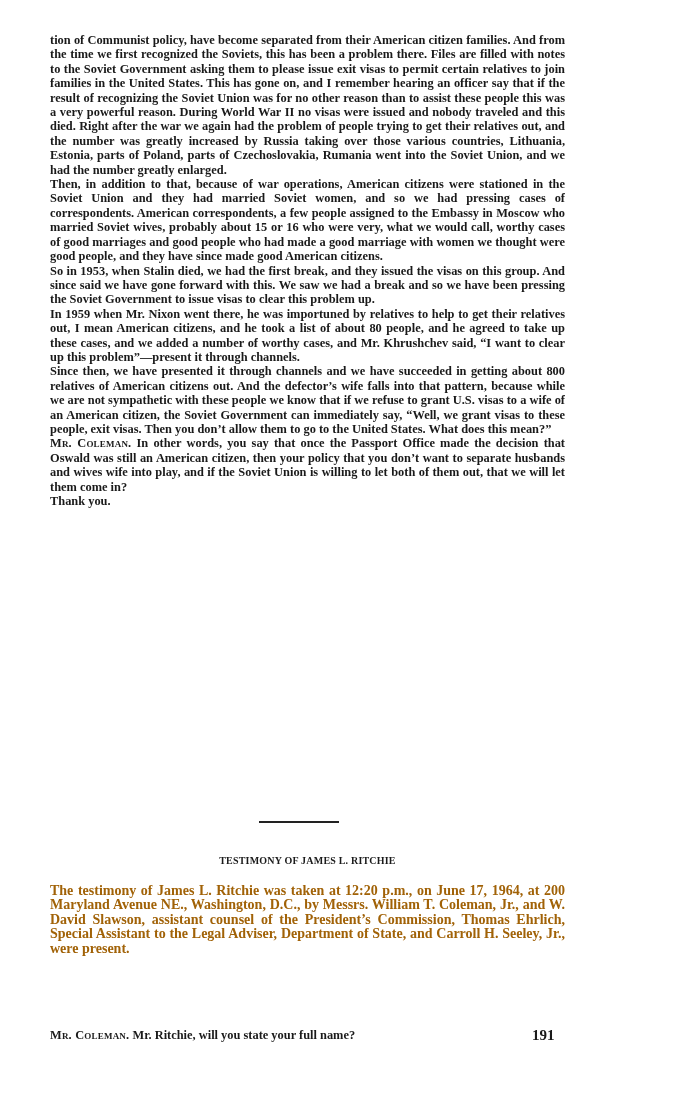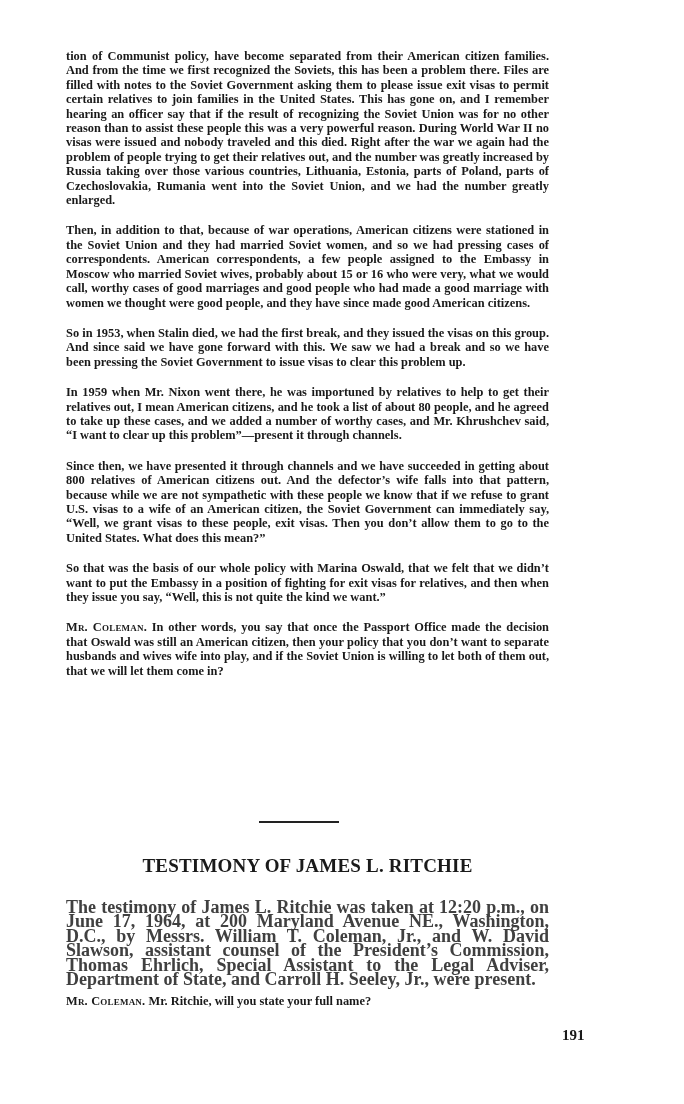--- a/index.html
+++ b/index.html
@@ -3,61 +3,61 @@
 <meta charset="utf-8">
 <style>
   html, body { margin: 0; padding: 0; background: #ffffff; }
   body { width: 684px; height: 1104px; position: relative; overflow: hidden; }
   .page {
     position: absolute; left: 50px; top: 33px; width: 515px;
     font-family: "Liberation Serif", "DejaVu Serif", serif;
     font-size: 12.4px; line-height: 14.4px; color: #1a1a1a;
     text-align: justify; font-weight: 600;
   }
-  .p { margin: 16px; text-indent: 0; }
+  .p { margin: 0; text-indent: 0; }
   .p.para { text-indent: 0; }
   .p.para::first-line { }
   .para { text-indent: 12px; }
   .sc { font-variant: small-caps; letter-spacing: 0.2px; }
   .rule {
     position: absolute; left: 259px; top: 821px; width: 80px; height: 2px; background: #222;
   }
   .heading {
     position: absolute; left: 50px; width: 515px; top: 855px; text-align: center;
     font-family: "Liberation Serif", "DejaVu Serif", serif; font-weight: 700;
-    font-size: 19px; color: #1a1a1a; letter-spacing: 0.2px;
+    font-size: 10px; color: #1a1a1a; letter-spacing: 0.2px;
   }
   .intro {
     position: absolute; left: 50px; top: 884px; width: 515px;
     font-family: "Liberation Serif", "DejaVu Serif", serif; font-weight: 600;
-    font-size: 18px; line-height: 14.4px; color: #404040; text-align: justify;
+    font-size: 14px; line-height: 14.4px; color: #a16207; text-align: justify;
   }
   .qa {
-    position: absolute; left: 50px; top: 978px; width: 515px;
+    position: absolute; left: 50px; top: 1028px; width: 515px;
     font-family: "Liberation Serif", "DejaVu Serif", serif; font-weight: 600;
     font-size: 12.4px; line-height: 14.4px; color: #1a1a1a;
   }
   .qa .p { text-indent: 0; }
   .pagenum {
-    position: absolute; left: 562px; top: 1027px;
+    position: absolute; left: 532px; top: 1027px;
     font-family: "Liberation Serif", "DejaVu Serif", serif; font-weight: 700;
     font-size: 15px; color: #1a1a1a;
   }
 </style>
 </head>
 <body>
 
 <div class="page">
   <p class="p">tion of Communist policy, have become separated from their American citizen families. And from the time we first recognized the Soviets, this has been a problem there. Files are filled with notes to the Soviet Government asking them to please issue exit visas to permit certain relatives to join families in the United States. This has gone on, and I remember hearing an officer say that if the result of recognizing the Soviet Union was for no other reason than to assist these people this was a very powerful reason. During World War II no visas were issued and nobody traveled and this died. Right after the war we again had the problem of people trying to get their relatives out, and the number was greatly increased by Russia taking over those various countries, Lithuania, Estonia, parts of Poland, parts of Czechoslovakia, Rumania went into the Soviet Union, and we had the number greatly enlarged.</p>
   <p class="p para">Then, in addition to that, because of war operations, American citizens were stationed in the Soviet Union and they had married Soviet women, and so we had pressing cases of correspondents. American correspondents, a few people assigned to the Embassy in Moscow who married Soviet wives, probably about 15 or 16 who were very, what we would call, worthy cases of good marriages and good people who had made a good marriage with women we thought were good people, and they have since made good American citizens.</p>
   <p class="p para">So in 1953, when Stalin died, we had the first break, and they issued the visas on this group. And since said we have gone forward with this. We saw we had a break and so we have been pressing the Soviet Government to issue visas to clear this problem up.</p>
   <p class="p para">In 1959 when Mr. Nixon went there, he was importuned by relatives to help to get their relatives out, I mean American citizens, and he took a list of about 80 people, and he agreed to take up these cases, and we added a number of worthy cases, and Mr. Khrushchev said, “I want to clear up this problem”—present it through channels.</p>
   <p class="p para">Since then, we have presented it through channels and we have succeeded in getting about 800 relatives of American citizens out. And the defector’s wife falls into that pattern, because while we are not sympathetic with these people we know that if we refuse to grant U.S. visas to a wife of an American citizen, the Soviet Government can immediately say, “Well, we grant visas to these people, exit visas. Then you don’t allow them to go to the United States. What does this mean?”</p>
-  <p class="p para">So that was the basis of our whole policy with Marina Oswald, that we felt that we didn’t want to put the Embassy in a position of fighting for exit visas for relatives, and then when they issue you say, “Well, this is not quite the kind we want.”</p>
   <p class="p para"><span class="sc">Mr. Coleman.</span><span> In other words, you say that once the Passport Office made the decision that Oswald was still an American citizen, then your policy that you don’t want to separate husbands and wives wife into play, and if the Soviet Union is willing to let both of them out, that we will let them come in?</span></p>
+  <p class="p para"><span class="sc"></span><span>Thank you.</span></p>
 </div>
 
 <div class="rule"></div>
 
 <div class="heading">TESTIMONY OF JAMES L. RITCHIE</div>
 
 <div class="intro">
   <p class="p para">The testimony of James L. Ritchie was taken at 12:20 p.m., on June 17, 1964, at 200 Maryland Avenue NE., Washington, D.C., by Messrs. William T. Coleman, Jr., and W. David Slawson, assistant counsel of the President’s Commission, Thomas Ehrlich, Special Assistant to the Legal Adviser, Department of State, and Carroll H. Seeley, Jr., were present.</p>
 </div>
 

